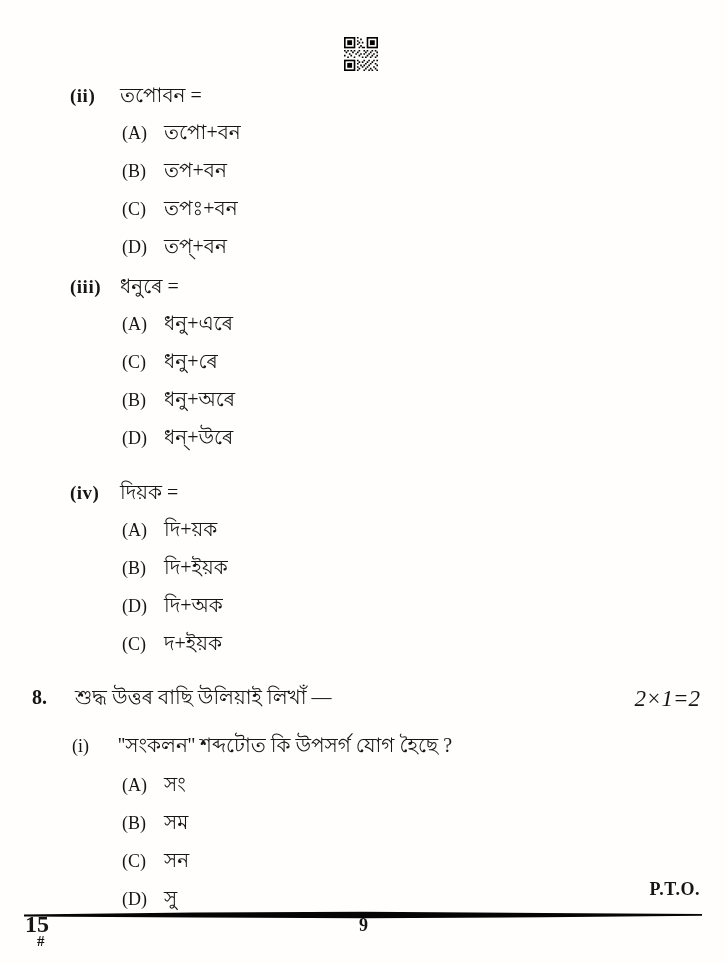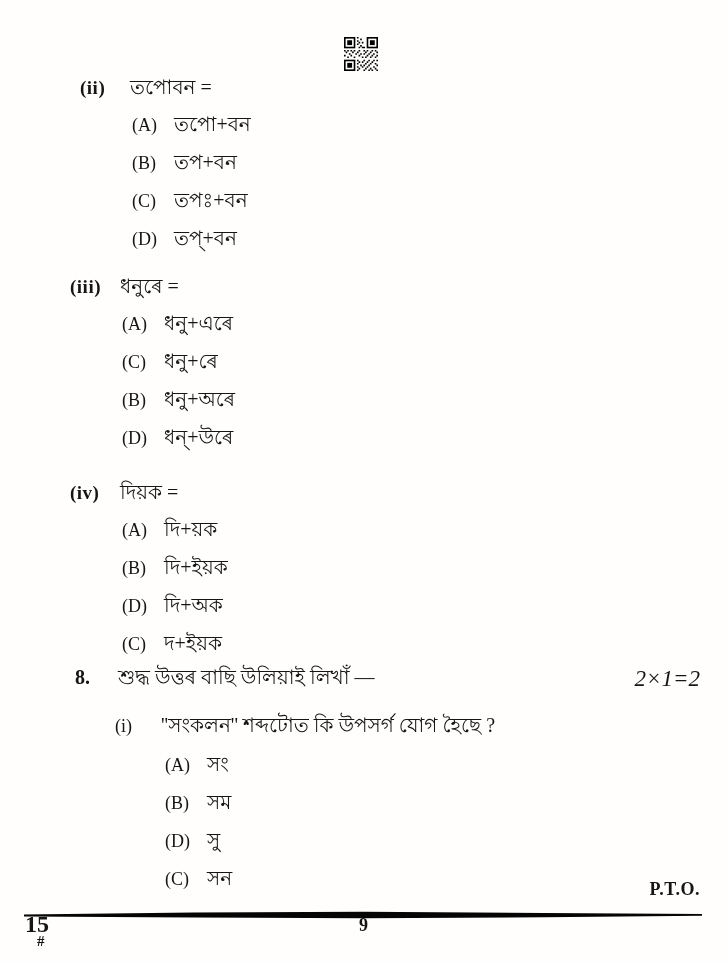--- a/index.html
+++ b/index.html
@@ -7,24 +7,24 @@
   .page {
     position:relative;
     width:727px; height:963px;
     background:#fffefd;
     font-family:"Liberation Serif", serif;
     color:#151515;
     overflow:hidden;
   }
   .qr { position:absolute; left:344px; top:37px; width:34px; height:34px; }
   .section { position:absolute; left:0; width:727px; }
-  #sec-ii  { top:76px;padding-left:10px; }
+  #sec-ii  { top:84px; }
   #sec-iii { top:275px; }
   #sec-iv  { top:481px; }
-  #sec-q8  { top:666px;padding-left:43px; }
+  #sec-q8  { top:686px; }
   .subq-head { margin-left:70px; font-size:20px; line-height:22px; margin-bottom:14px; }
   .subq-num { display:inline-block; width:50px; font-size:19px; font-weight:bold; letter-spacing:.5px; }
   .stem-bn { font-size:20px; }
   .opt-row { margin-left:122px; height:38px; font-size:20px; line-height:22px; }
   .opt-label { display:inline-block; width:42px; font-size:18px; }
   .q8-head { position:relative; margin-left:32px; margin-right:27px; font-size:20px; line-height:23px; margin-bottom:25px; }
   .q8-num { display:inline-block; width:43px; font-size:20px; font-weight:bold; }
   .marks { position:absolute; right:0; top:1px; font-size:23px; font-style:italic; font-weight:normal; }
   .q8-sub-head { margin-left:72px; font-size:20px; line-height:22px; margin-bottom:16px; }
   .q8-sub-num { display:inline-block; width:46px; font-size:18px; }
@@ -96,22 +96,22 @@
   <section class="section" id="sec-q8">
     <div class="q8-head">
       <span class="q8-num">8.</span><span class="stem-bn">শুদ্ধ উত্তৰ বাছি উলিয়াই লিখাঁ —</span>
       <span class="marks">2×1=2</span>
     </div>
     <div class="q8-sub-head">
       <span class="q8-sub-num">(i)</span><span class="stem-bn">''সংকলন'' শব্দটোত কি উপসৰ্গ যোগ হৈছে ?</span>
     </div>
     <div class="opt-row"><span class="opt-label">(A)</span><span class="opt-text">সং</span></div>
     <div class="opt-row"><span class="opt-label">(B)</span><span class="opt-text">সম</span></div>
+    <div class="opt-row"><span class="opt-label">(C)</span><span class="opt-text">সন</span></div>
     <div class="opt-row"><span class="opt-label">(D)</span><span class="opt-text">সু</span></div>
-    <div class="opt-row"><span class="opt-label">(C)</span><span class="opt-text">সন</span></div>
   </section>
 
   <div class="rule">
     <svg viewBox="0 0 678 9" width="678" height="9" xmlns="http://www.w3.org/2000/svg" preserveAspectRatio="none">
       <polygon fill="#050505" points="0,3.4 170,1.6 339,0.8 520,2.0 678,2.9 678,4.7 520,6.2 339,7.2 170,6.6 0,5.4"></polygon>
     </svg>
   </div>
 
   <div class="footer-left">15</div>
   <div class="footer-hash">#</div>

